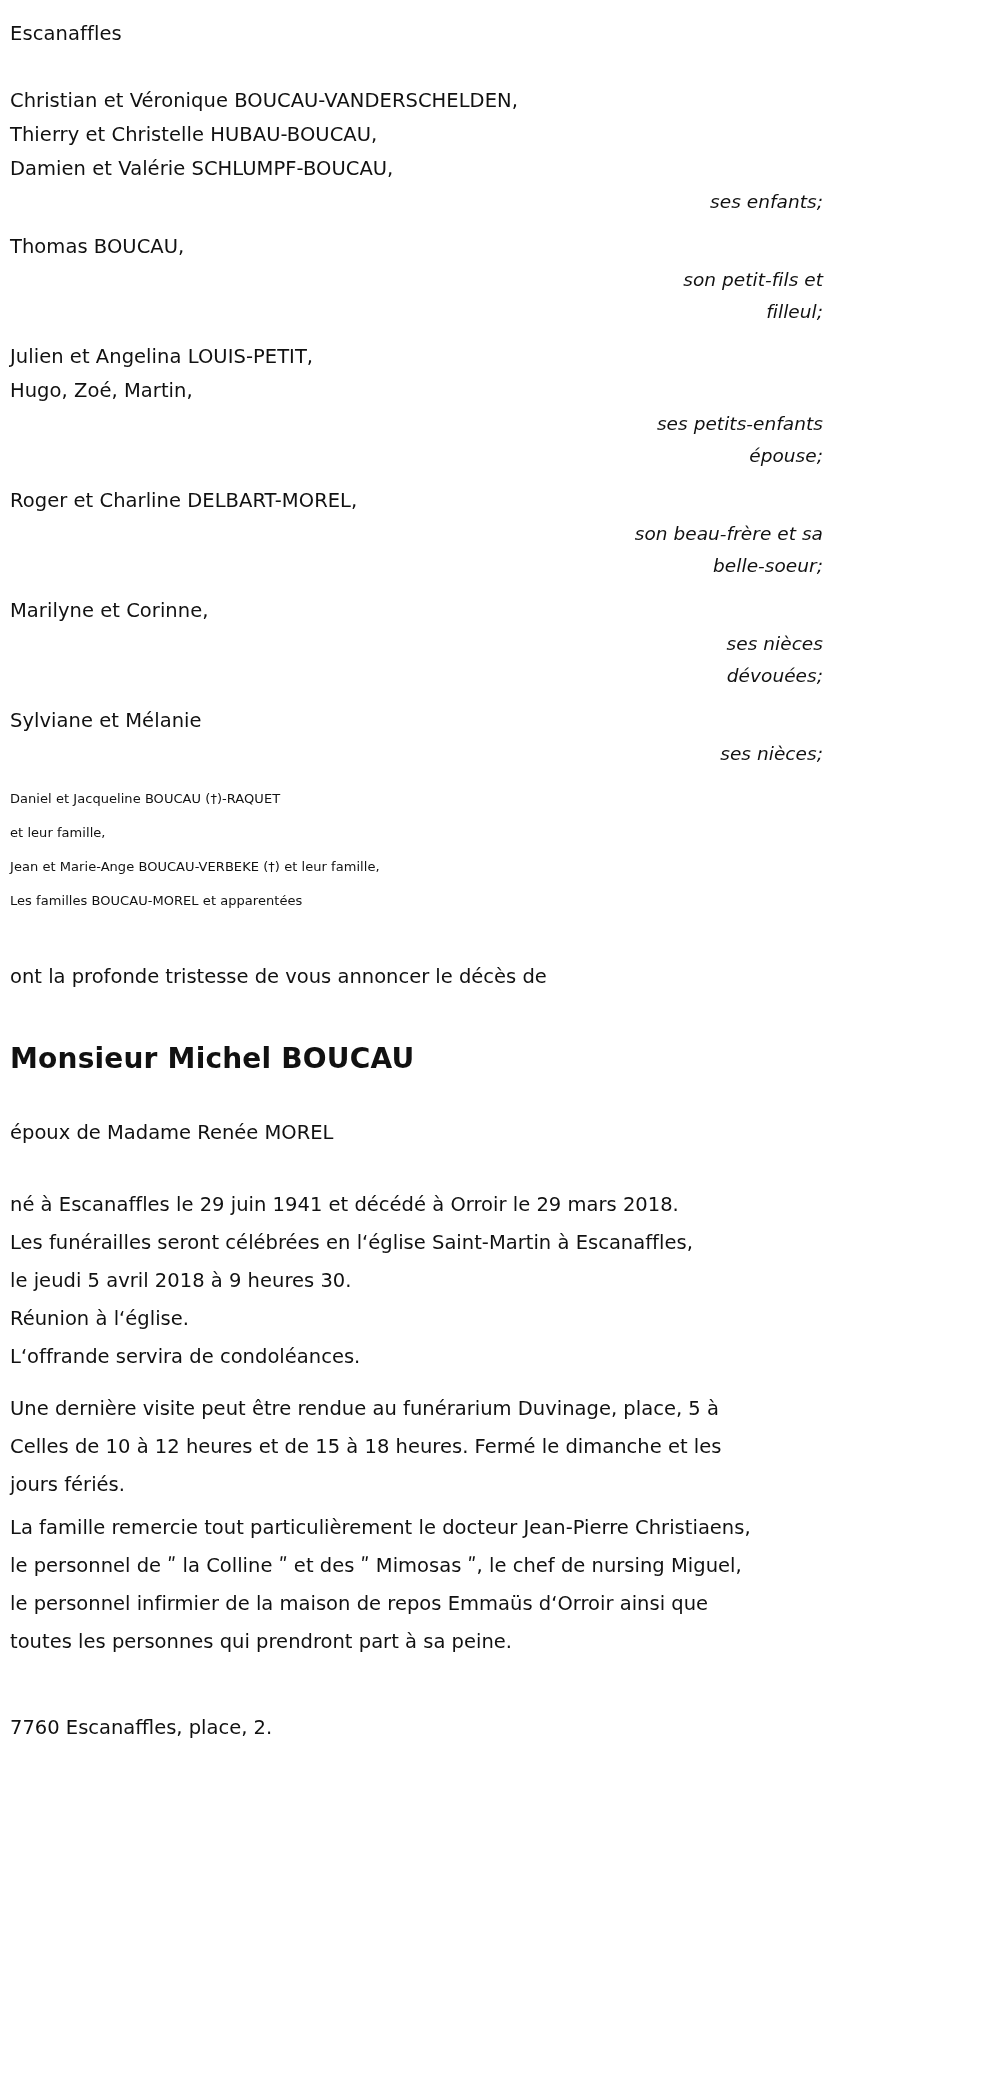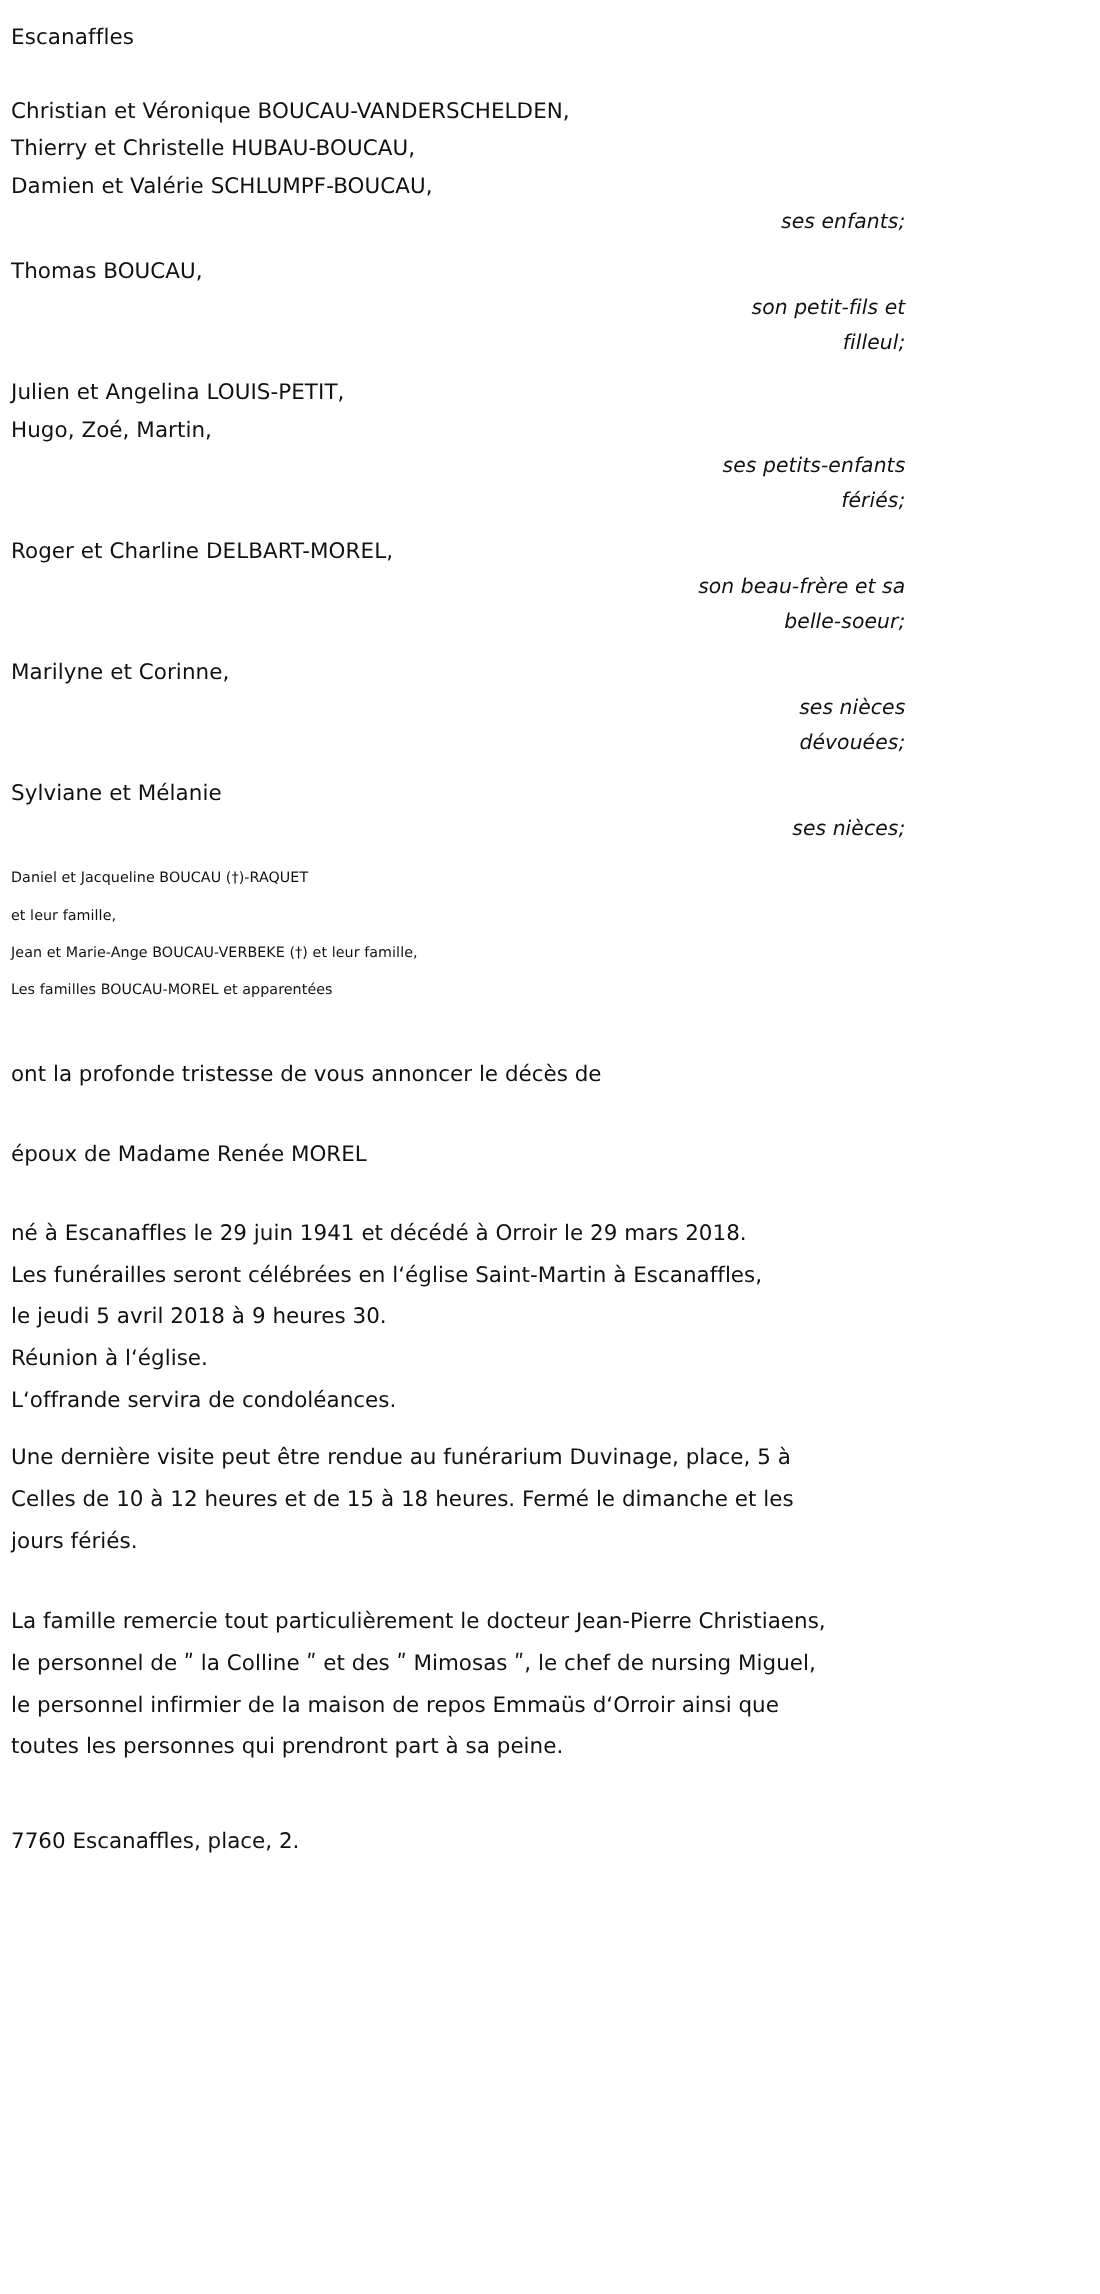--- a/index.html
+++ b/index.html
@@ -109,21 +109,21 @@
     line-height: 38px;
     letter-spacing: 0.02px;
     max-width: 745px;
     margin-top: 14px;
   }
   .thanks-para {
     font-size: 19.5px;
     line-height: 38px;
     letter-spacing: 0.02px;
     max-width: 742px;
-    margin-top: 35px;
+    margin-top: 5px;
   }
   .address {
     margin-top: 50px;
     font-size: 19.5px;
     line-height: 34px;
   }
 </style>
 </head>
 <body>
 
@@ -156,21 +156,21 @@
       </div>
     </div>
 
     <div class="fam-group">
       <div class="fam-names">
         <div class="fam-name">Julien et Angelina LOUIS-PETIT,</div>
         <div class="fam-name">Hugo, Zoé, Martin,</div>
       </div>
       <div class="fam-rel">
         <span class="fam-rel-line">ses petits-enfants</span>
-        <span class="fam-rel-line">fériés;</span>
+        <span class="fam-rel-line">épouse;</span>
       </div>
     </div>
 
     <div class="fam-group">
       <div class="fam-names">
         <div class="fam-name">Roger et Charline DELBART-MOREL,</div>
       </div>
       <div class="fam-rel">
         <span class="fam-rel-line">son beau-frère et sa</span>
         <span class="fam-rel-line">belle-soeur;</span>
@@ -200,20 +200,21 @@
 
   <div class="relatives">
     <div class="rel-line">Daniel et Jacqueline BOUCAU (†)-RAQUET</div>
     <div class="rel-line">et leur famille,</div>
     <div class="rel-line">Jean et Marie-Ange BOUCAU-VERBEKE (†) et leur famille,</div>
     <div class="rel-line">Les familles BOUCAU-MOREL et apparentées</div>
   </div>
 
   <div class="announce">ont la profonde tristesse de vous annoncer le décès de</div>
 
+  <div class="deceased-name">Monsieur Michel BOUCAU</div>
 
   <div class="spouse-of">époux de Madame Renée MOREL</div>
 
   <div class="details">
     <div class="detail-line">né à Escanaffles le 29 juin 1941 et décédé à Orroir le 29 mars 2018.</div>
     <div class="detail-line">Les funérailles seront célébrées en l‘église Saint-Martin à Escanaffles,</div>
     <div class="detail-line">le jeudi 5 avril 2018 à 9 heures 30.</div>
     <div class="detail-line">Réunion à l‘église.</div>
     <div class="detail-line">L‘offrande servira de condoléances.</div>
 

